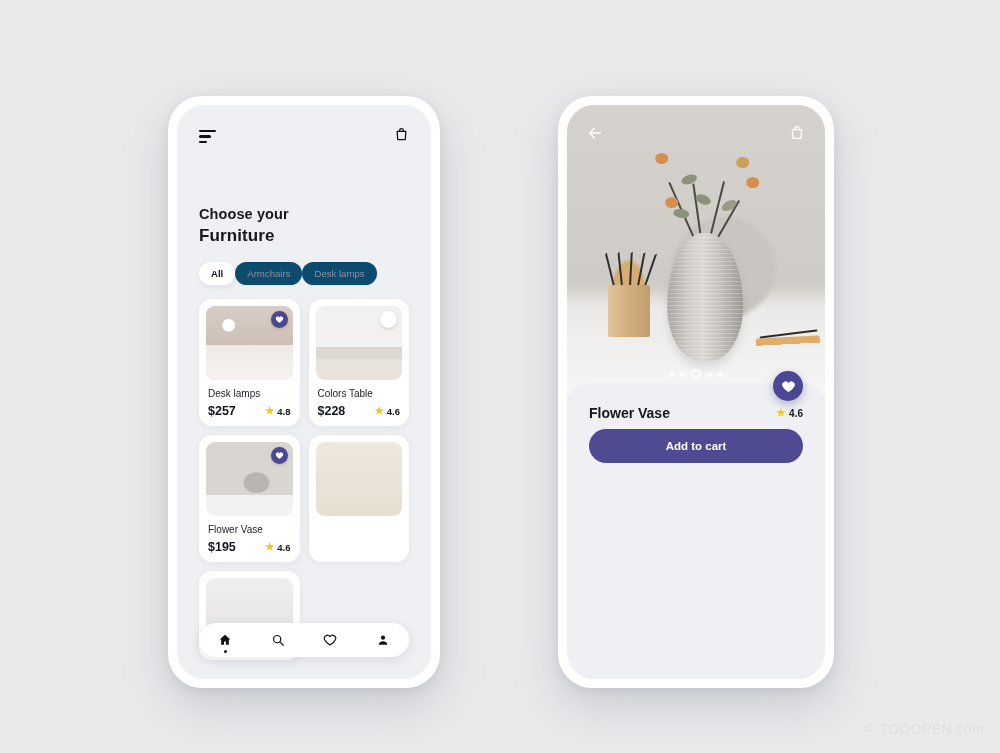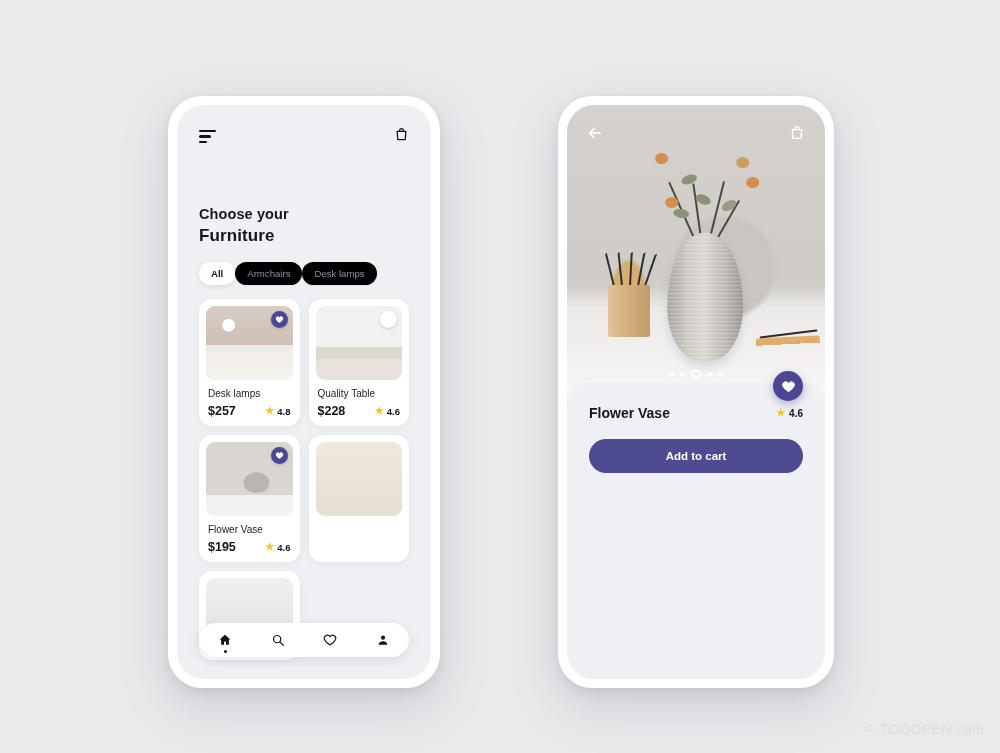--- a/index.html
+++ b/index.html
@@ -38,21 +38,21 @@
   .menu-icon i:nth-child(2) { width: 12px; }
   .menu-icon i:nth-child(3) { width: 8px; }
 
   .title-block { padding: 16px 22px 0 22px; }
   .title-1 { font-size: 14.5px; font-weight: 700; color: #16181d; letter-spacing: .1px; margin-top: 44px; }
   .title-2 { font-size: 17px; font-weight: 700; color: #16181d; margin-top: 4px; letter-spacing: .1px; }
 
   .pills { display: flex; padding: 16px 22px 0 22px; }
   .pill {
     font-size: 9.6px; padding: 6px 12px; border-radius: 14px;
-    background: #000000; color: #8d929c; white-space: nowrap; cursor: pointer;
+    background: #0c4a6e; color: #8d929c; white-space: nowrap; cursor: pointer;
     box-shadow: 0 1px 2px rgba(150,155,165,0.12);
   }
   .pill.active { background: #ffffff; color: #15171c; font-weight: 700; box-shadow: 0 2px 5px rgba(150,155,165,0.20); }
 
   .grid {
     display: grid; grid-template-columns: 1fr 1fr; gap: 9px;
     padding: 14px 22px 0 22px;
   }
   .card {
     background: #ffffff; border-radius: 13px; padding: 7px 7px 8px 7px;
@@ -190,21 +190,21 @@
   .sw { width: 14px; height: 14px; border-radius: 50%; cursor: pointer; }
   .qty-select {
     margin-top: 9px; display: flex; align-items: center; justify-content: space-between;
     width: 46px; height: 17px; padding: 0 5px;
     background: #eef0f3; border: 1px solid #b9bdc5; border-radius: 2px;
     font-size: 9.5px; color: #15171c; cursor: pointer;
   }
   .qty-select svg { width: 9px; height: 9px; }
 
   .cta {
-    margin-top: 18px; width: 100%; height: 34px; border: none; border-radius: 17px;
+    margin-top: 8px; width: 100%; height: 34px; border: none; border-radius: 17px;
     background: #4f4b93; color: #ffffff; font-size: 11.5px; font-weight: 700;
     font-family: "Liberation Sans", sans-serif; cursor: pointer;
   }
 
   .watermark {
     position: absolute; right: 16px; bottom: 16px;
     display: flex; align-items: center; gap: 4px;
     color: #dcdee1; font-size: 14px; letter-spacing: .4px; user-select: none;
   }
   .watermark svg { width: 13px; height: 13px; }
@@ -265,21 +265,21 @@
 
         <div class="card">
           <div class="card-img">
             <div class="ph ph-table"></div>
             <div class="fav">
               <svg viewBox="0 0 24 24" fill="#ffffff" stroke="#ffffff" stroke-width="2">
                   <path d="M12 21s-7.5-4.7-9.3-9A5.3 5.3 0 0 1 12 6.6 5.3 5.3 0 0 1 21.3 12c-1.8 4.3-9.3 9-9.3 9z"></path>
                 </svg>
             </div>
           </div>
-          <div class="card-name">Quality Table</div>
+          <div class="card-name">Colors Table</div>
           <div class="card-row">
             <span class="card-price">$228</span>
             <span class="card-rate">
               <span class="star">★</span>
               <span>4.6</span>
             </span>
           </div>
         </div>
 
 

